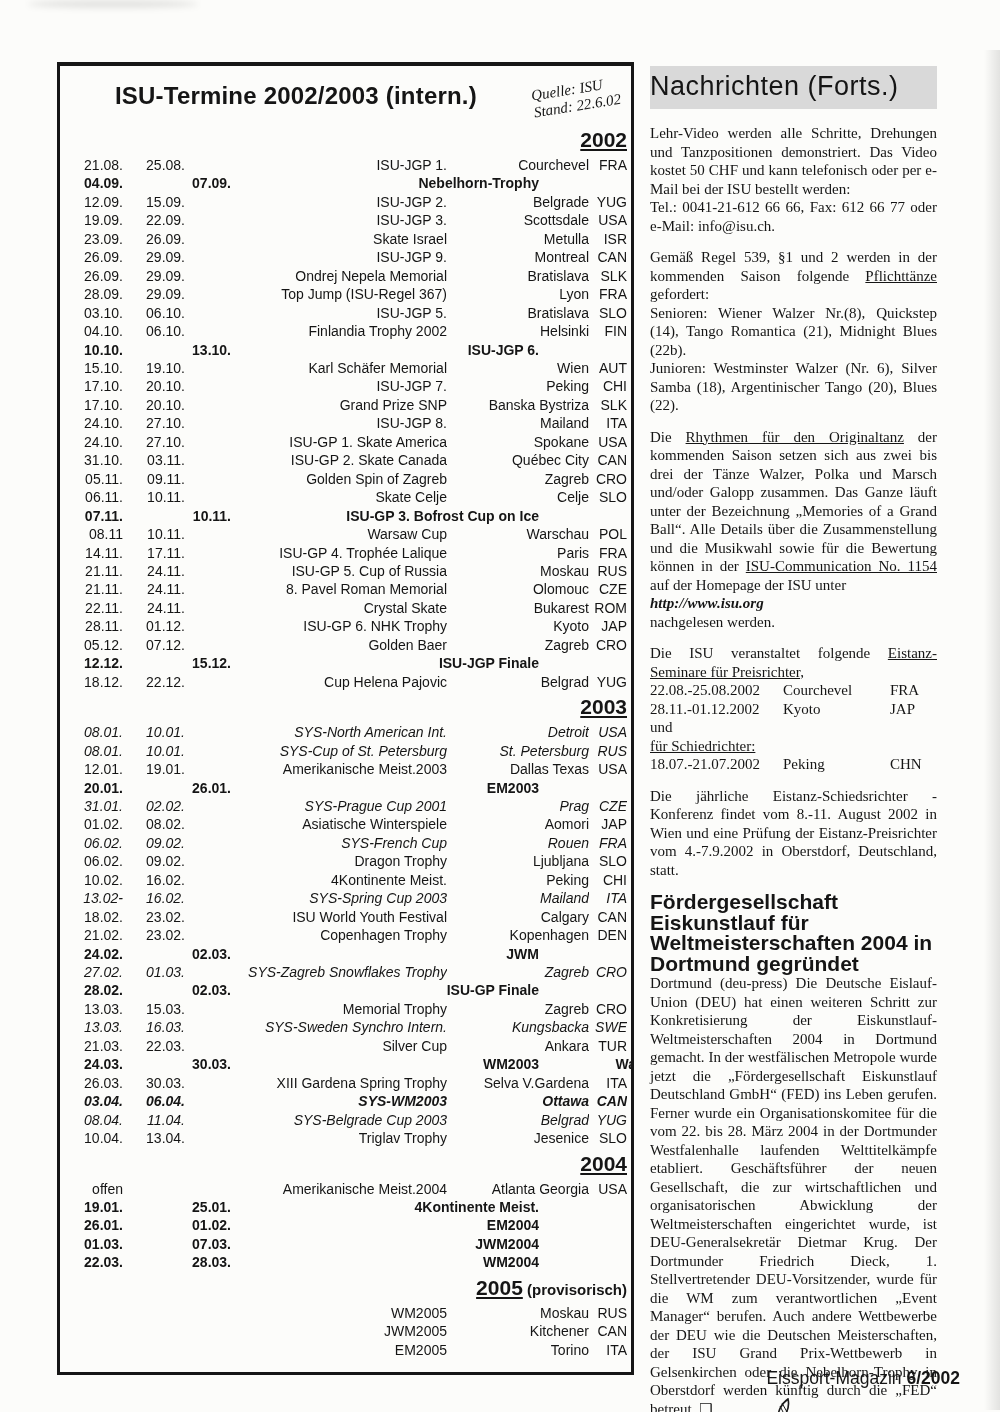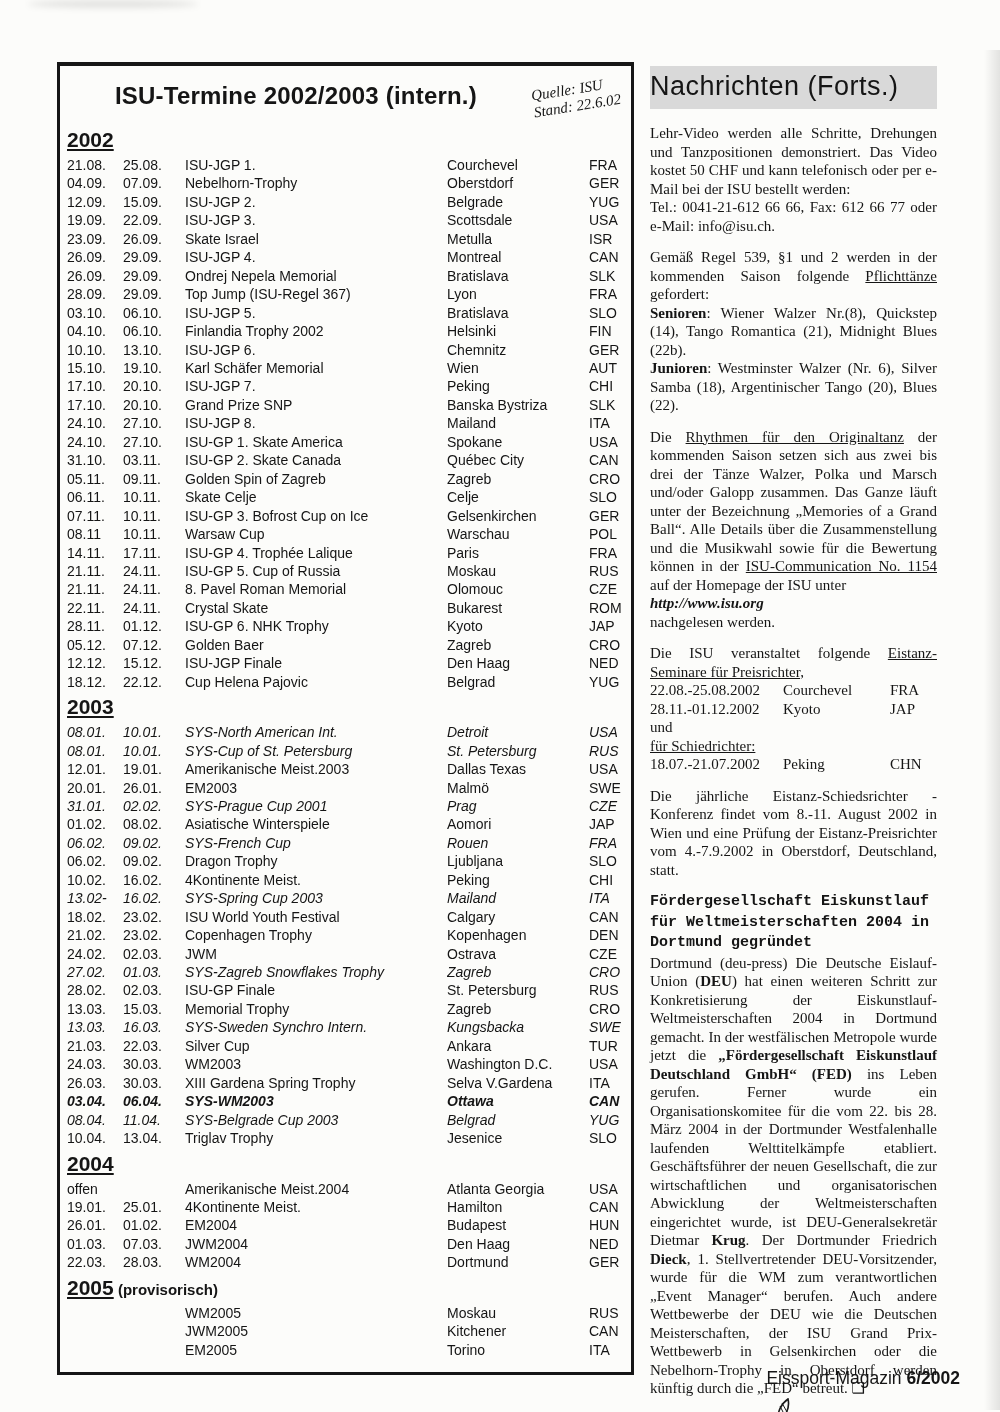--- a/index.html
+++ b/index.html
@@ -31,52 +31,52 @@
   .sched-title{
     position:absolute;left:55px;top:16px;width:360px;text-align:center;
     font-size:24px;font-weight:bold;letter-spacing:0.2px;white-space:nowrap;
   }
   .source-note{
     position:absolute;right:14px;top:8px;
     font-family:"Liberation Serif",serif;font-style:italic;font-size:15px;
     line-height:17px;transform:rotate(-9deg);transform-origin:right top;
     white-space:nowrap;
   }
-  .sections{padding:0 4px 0 7px;}
+  .sections{padding:0 4px 0 7px;text-align:right;}
   .sec-head{margin:4px 0 2px 0;line-height:24px;}
   .sec-year{font-size:21px;font-weight:bold;text-decoration:underline;}
   .sec-suffix{font-size:15px;font-weight:bold;}
   .srow{
     display:grid;grid-template-columns:56px 62px 262px 142px 1fr;
     font-size:14px;line-height:18.45px;white-space:nowrap;
   }
-  .srow.r-b{font-weight:normal;}
+  .srow.r-b{font-weight:bold;gap:46px;}
   .srow.r-i{font-style:italic;}
   .srow.r-bi{font-weight:bold;font-style:italic;}
   .scell{overflow:hidden;}
 
   
   .news-col{position:absolute;left:650px;top:66px;width:287px;}
   .news-header{
     background:var(--header-bg);text-align:left;
     font-size:27px;padding:5px 0 7px 0;letter-spacing:0.5px;
   }
   .news-body{
     margin-top:15px;
     font-family:"Liberation Serif",serif;font-size:15px;line-height:18.5px;
     text-align:justify;
   }
   .nb{margin:0;}
   .nb.gap{margin-top:13px;}
   .nb-h{
-    font-family:Liberation Mono, monospace;font-weight:bold;
-    font-size:15px;line-height:20.5px;text-align:left;
+    font-family:Liberation Sans, sans-serif;font-weight:bold;
+    font-size:21px;line-height:20.5px;text-align:left;
   }
   .nb-cols{display:grid;grid-template-columns:133px 107px 1fr;white-space:nowrap;}
-  .seg-b{font-weight:bold;}
+  .seg-b{font-weight:normal;}
   .seg-i{}
   .seg-u{text-decoration:underline;}
   .seg-bi{font-weight:bold;font-style:italic;}
 
   
   .footer{
     position:absolute;right:40px;top:1368px;
     display:flex;align-items:flex-start;gap:9px;
     font-size:17.5px;
     flex-direction:column;
@@ -133,21 +133,21 @@
       <div class="srow">
         <span class="scell c0">23.09.</span>
         <span class="scell c1">26.09.</span>
         <span class="scell c2">Skate Israel</span>
         <span class="scell c3">Metulla</span>
         <span class="scell c4">ISR</span>
       </div>
       <div class="srow">
         <span class="scell c0">26.09.</span>
         <span class="scell c1">29.09.</span>
-        <span class="scell c2">ISU-JGP 4.</span>
+        <span class="scell c2">ISU-JGP 9.</span>
         <span class="scell c3">Montreal</span>
         <span class="scell c4">CAN</span>
       </div>
       <div class="srow">
         <span class="scell c0">26.09.</span>
         <span class="scell c1">29.09.</span>
         <span class="scell c2">Ondrej Nepela Memorial</span>
         <span class="scell c3">Bratislava</span>
         <span class="scell c4">SLK</span>
       </div>

